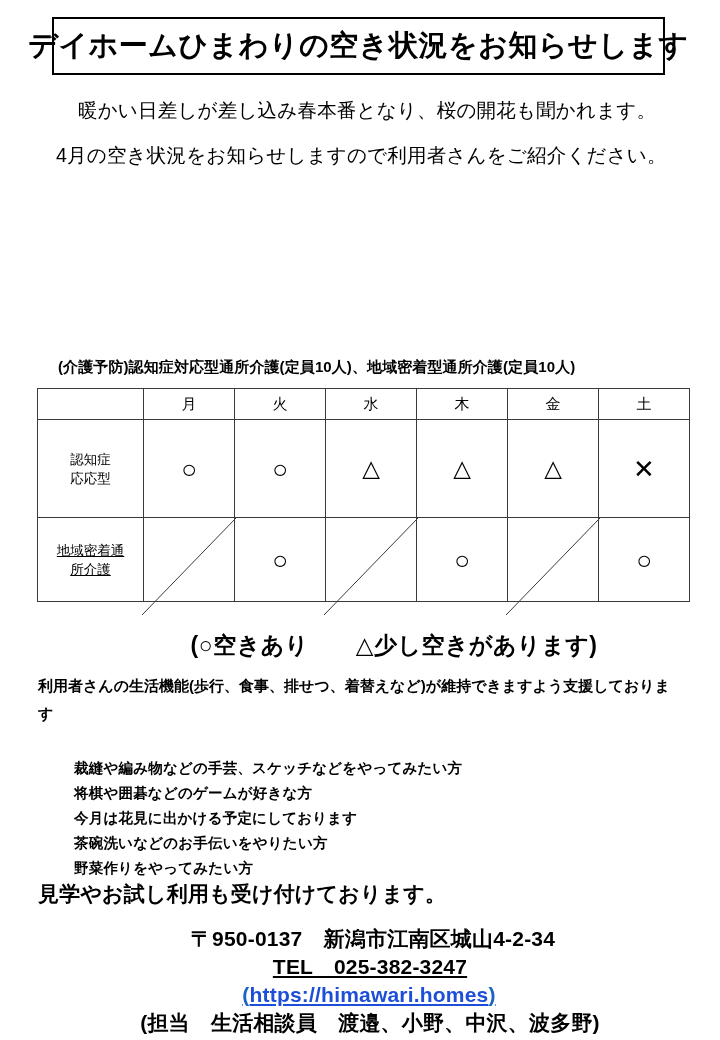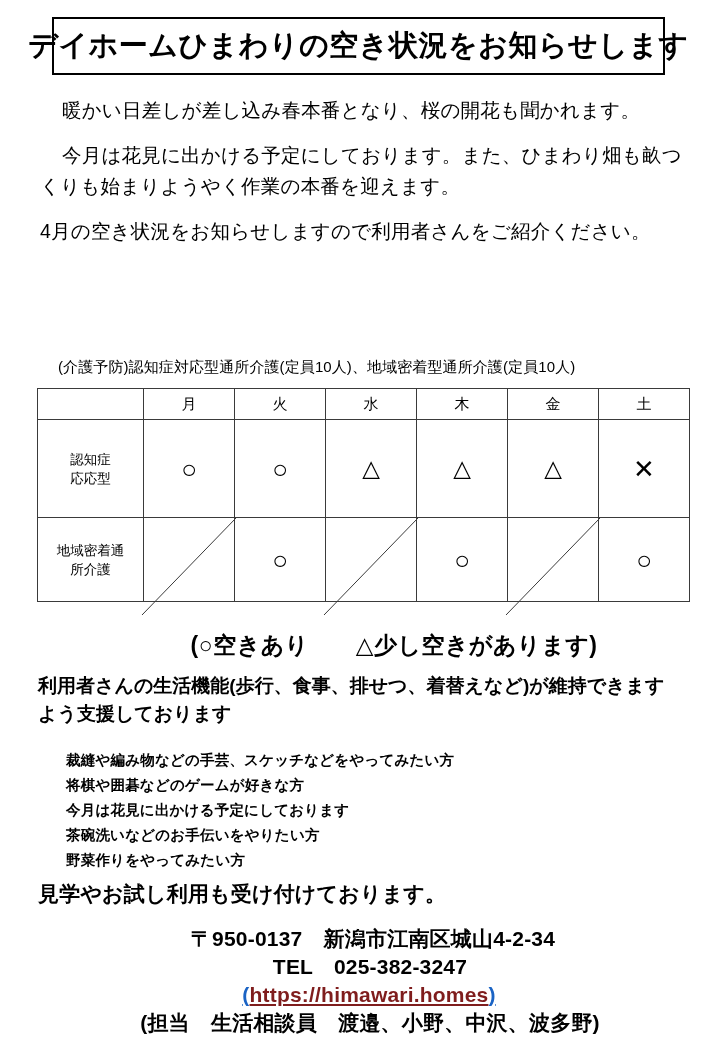--- a/index.html
+++ b/index.html
@@ -46,34 +46,34 @@
   
   .body-block {
     position: absolute;
     left: 40px;
     top: 95px;
     width: 650px;
   }
   .para {
     font-size: 19.5px;
     line-height: 31px;
-    margin: 0 0 14px 0;
+    margin: 0 0 14px 16px;
     text-align: left;
     letter-spacing: 0.2px;
   }
   .para.indent { text-indent: 22px; }
   .para.tight { margin-bottom: 10px; }
 
   
   .table-caption {
     position: absolute;
     left: 58px;
     top: 358px;
     font-size: 15px;
-    font-weight: normal;
+    font-weight: bold;
     letter-spacing: 0.1px;
     white-space: nowrap;
   }
 
   
   .sched-wrap {
     position: absolute;
     left: 37px;
     top: 388px;
     width: 645px;
@@ -89,21 +89,21 @@
     vertical-align: middle;
     font-weight: normal;
     padding: 0;
     position: relative;
   }
   .col-label { width: 105px; }
   .col-day   { width: 90px; }
 
   tr.head-row td { height: 30px; font-size: 15px; }
   tr.data-row td { height: 97px; }
-  tr.data-row-2 td { height: 83px; }
+  tr.data-row-2 td { height: 83px; text-decoration: underline; }
 
   .row-label {
     font-size: 13.5px;
     line-height: 19px;
     white-space: pre-line;
   }
   .mark {
     font-size: 27px;
     line-height: 1;
     display: inline-block;
@@ -135,34 +135,34 @@
     letter-spacing: 0.5px;
     padding-left: 34px;
   }
 
   
   .support {
     position: absolute;
     left: 38px;
     top: 672px;
     width: 645px;
-    font-size: 19px;
+    font-size: 15px;
     font-weight: bold;
     line-height: 28px;
     letter-spacing: 0px;
   }
 
   
   .activities {
     position: absolute;
     left: 58px;
     top: 740px;
     width: 600px;
     list-style: none;
-    margin: 8px;
+    margin: 16px;
     padding: 0;
   }
   .activities li {
     font-size: 14.5px;
     font-weight: bold;
     line-height: 25px;
     letter-spacing: 0.2px;
   }
 
   
@@ -183,44 +183,43 @@
     width: 720px;
     text-align: center;
   }
   .contact-line {
     font-size: 21px;
     font-weight: bold;
     line-height: 28px;
     letter-spacing: 0.2px;
   }
   .addr-line   { padding-left: 26px; }
-  .tel-line    { padding-left: 20px; }
+  .tel-line    { padding-left: 20px; text-decoration: underline; }
   .url-line    { padding-left: 18px; }
   .staff-line  { padding-left: 20px; }
 
   .url-paren {
     color: #1a63c4;
     text-decoration: underline;
   }
   .url-link {
-    color: #7f1d1d;
+    color: #1d4ed8;
   }
 </style>
 </head>
 <body>
 
 <div class="page">
 
   <div class="title-box">
     <div class="title-text">デイホームひまわりの空き状況をお知らせします</div>
   </div>
 
   <div class="body-block">
     <p class="para indent">暖かい日差しが差し込み春本番となり、桜の開花も聞かれます。</p>
-    <p class="para indent">今月は花見に出かける予定にしております。また、ひまわり畑も畝つくりも始まりようやく作業の本番を迎えます。</p>
     <p class="para">4月の空き状況をお知らせしますので利用者さんをご紹介ください。</p>
   </div>
 
   <div class="table-caption">(介護予防)認知症対応型通所介護(定員10人)、地域密着型通所介護(定員10人)</div>
 
   <div class="sched-wrap">
     <table class="sched">
       <tbody>
           <tr class="head-row">
         <td class="col-label"></td>

